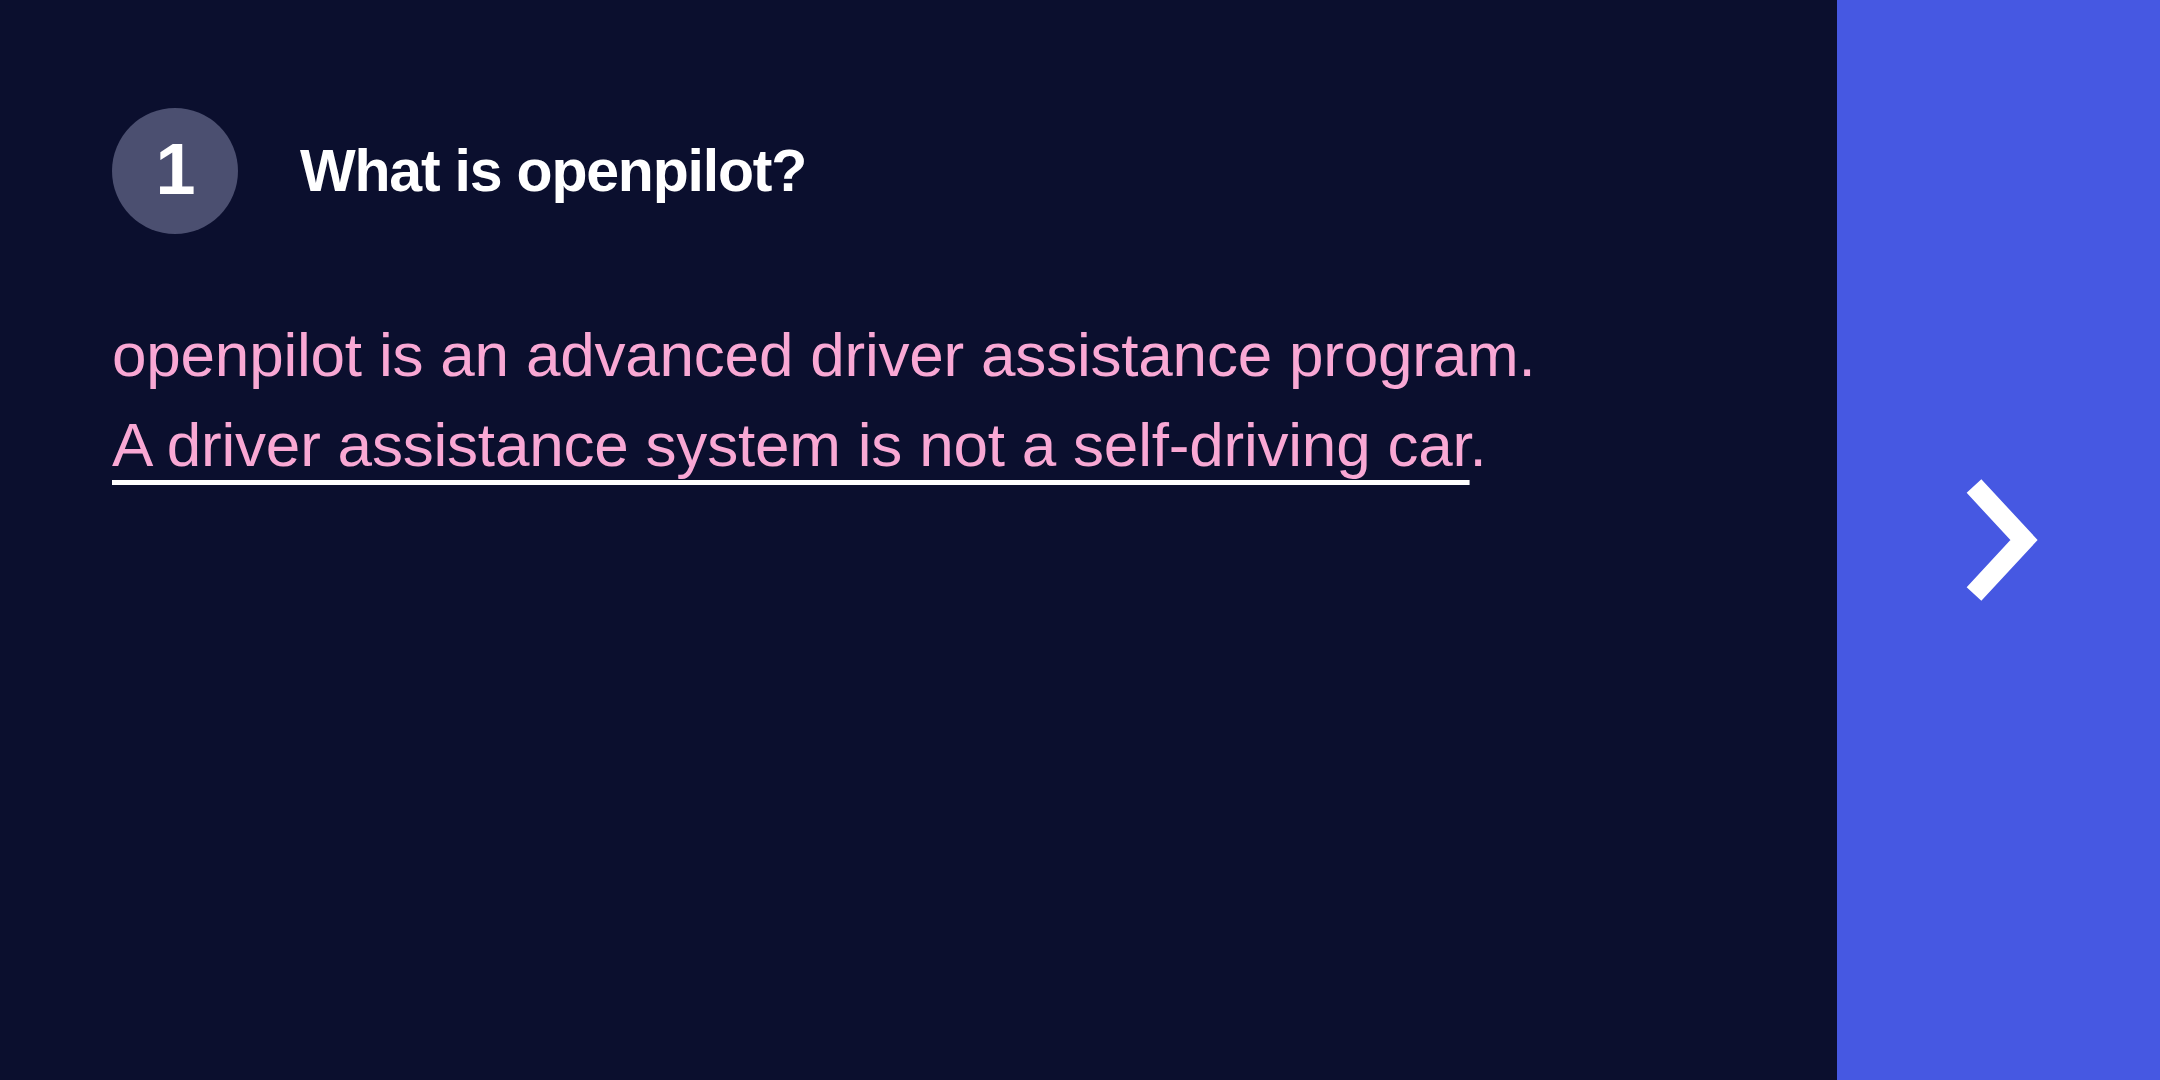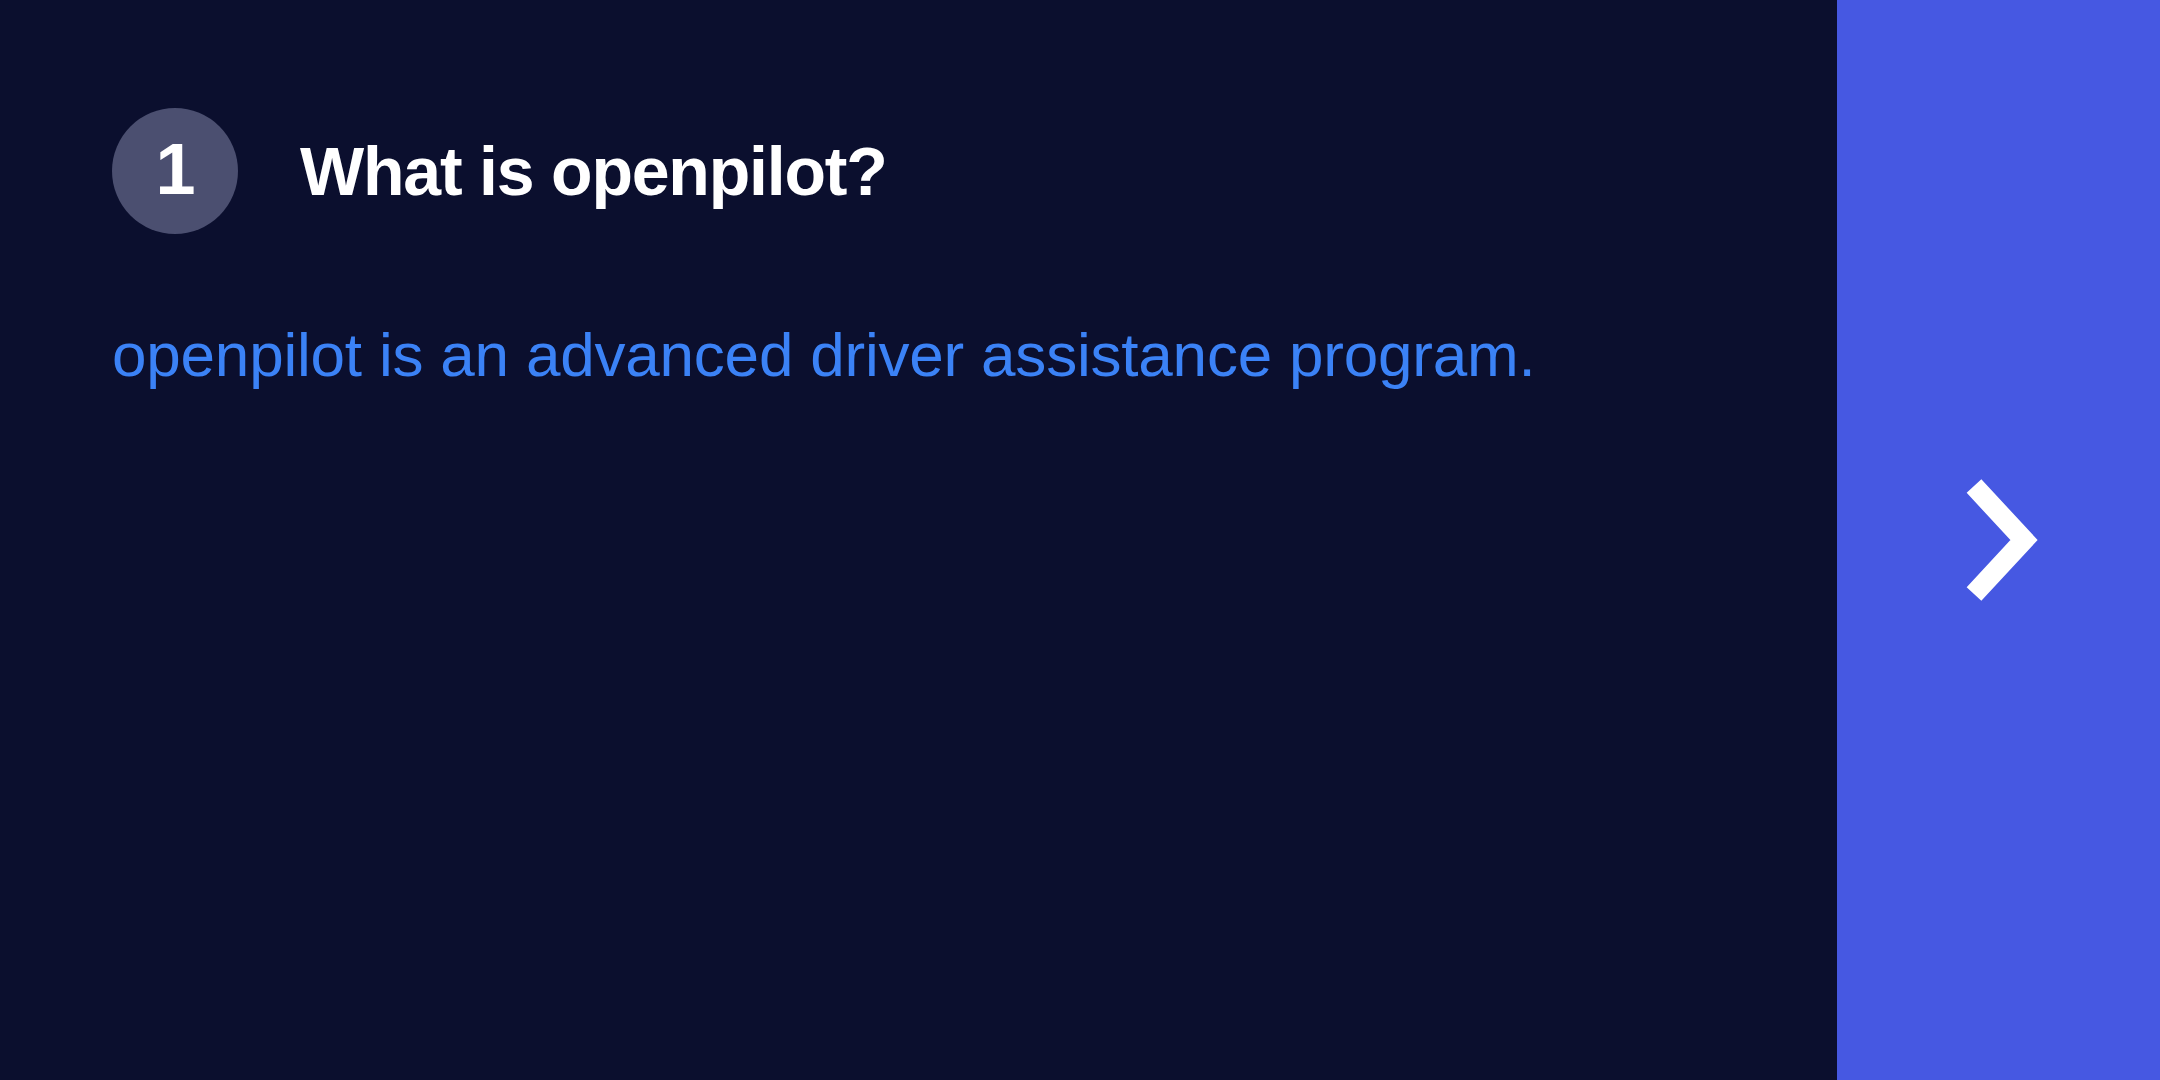--- a/index.html
+++ b/index.html
@@ -60,33 +60,33 @@
     font-weight: bold;
     line-height: 1;
     letter-spacing: -1px;
     font-family: "Liberation Sans", sans-serif;
     position: relative;
     top: -2px;
   }
 
   .heading-title {
     color: #ffffff;
-    font-size: 68px;
+    font-size: 59px;
     font-weight: bold;
     line-height: 1;
     letter-spacing: -1.2px;
     margin-left: 62px;
     white-space: nowrap;
     font-family: "Liberation Sans", sans-serif;
   }
 
   .body-block {
     margin-top: 76px;
     width: 1660px;
-    color: #3b82f6;
+    color: #f9a8d4;
     font-size: 62px;
     line-height: 90px;
     font-weight: 400;
     letter-spacing: -0.2px;
     font-family: "Liberation Sans", sans-serif;
   }
   .body-line {
     display: block;
     white-space: nowrap;
   }
@@ -123,20 +123,21 @@
 
     <div class="heading-row">
       <div class="step-badge">
         <span class="step-badge-number">1</span>
       </div>
       <h1 class="heading-title">What is openpilot?</h1>
     </div>
 
     <div class="body-block">
       <span class="body-line"><span>openpilot is an advanced driver assistance program.</span></span>
+      <span class="body-line"><span class="u">A driver assistance system is not a self-driving car</span><span>.</span></span>
     </div>
 
   </div>
 
   <div class="next-pane">
     <svg class="chevron-right-icon" viewBox="0 0 86 128">
       <polyline points="18,10 68,64 18,118" fill="none" stroke="#ffffff" stroke-width="20" stroke-linecap="butt" stroke-linejoin="miter"></polyline>
     </svg>
   </div>
 

